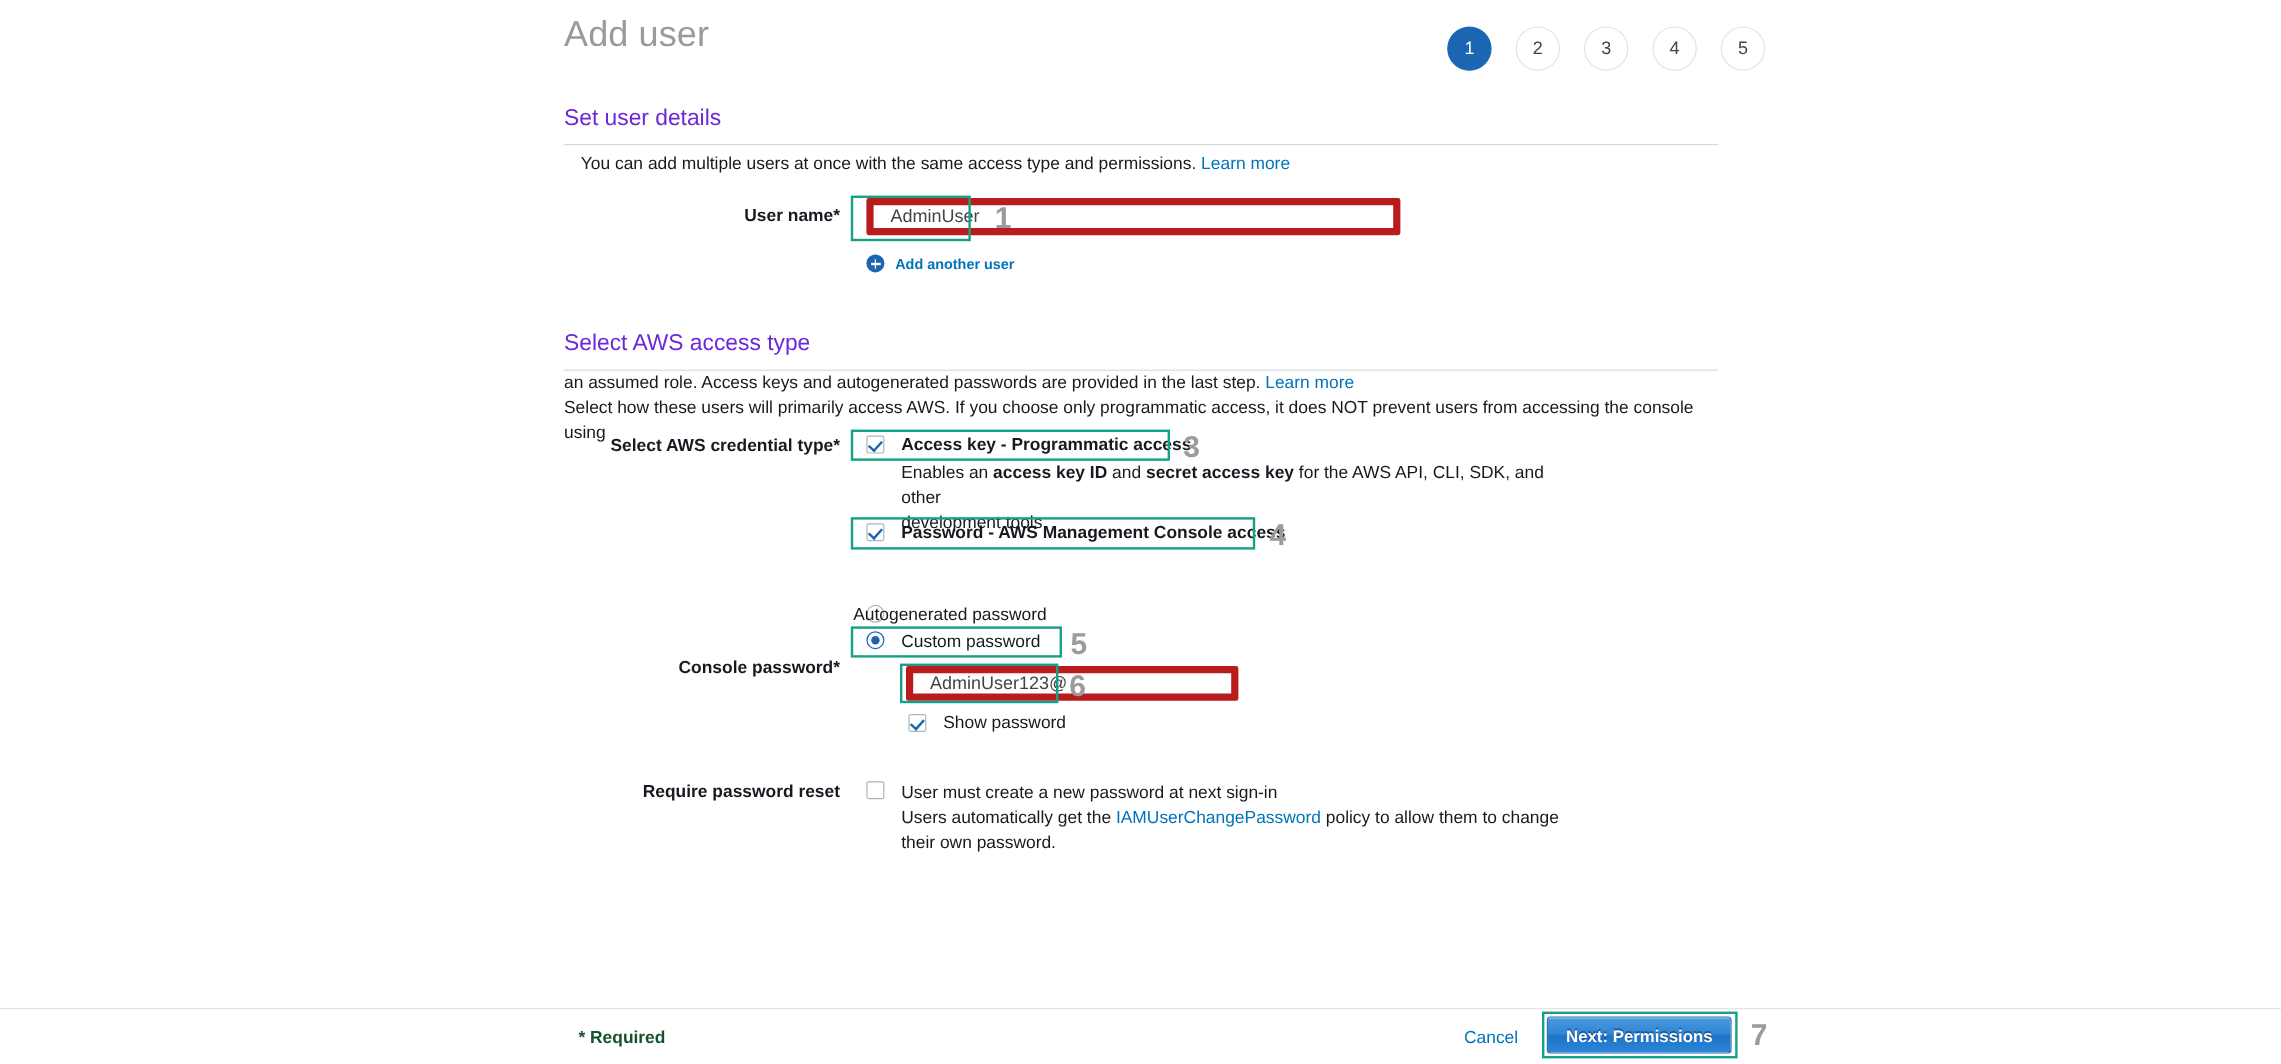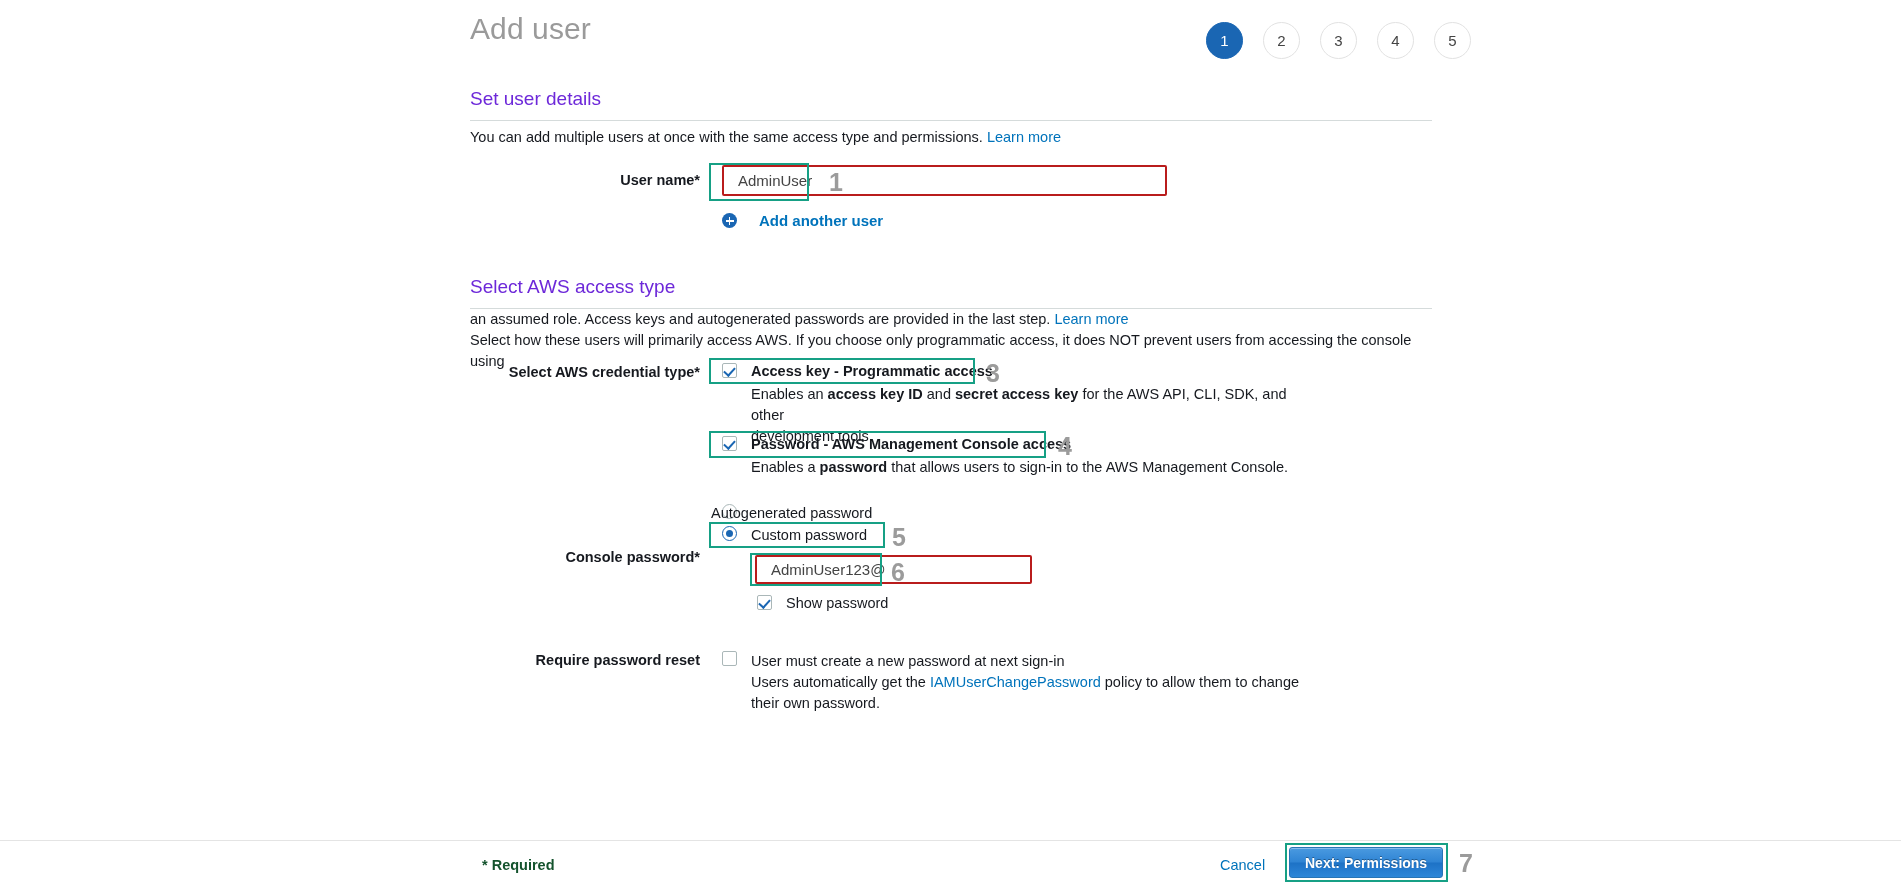--- a/index.html
+++ b/index.html
@@ -99,39 +99,39 @@
     font-size: 14.5px;
     font-weight: bold;
     color: #16191f;
     text-align: right;
     white-space: nowrap;
   }
 
   .text-input {
     position: absolute;
     box-sizing: border-box;
-    border: 2px solid #b91c1c;
+    border: 6px solid #b91c1c;
     border-radius: 2px;
     background: #ffffff;
     font-size: 15px;
     color: #444444;
     display: flex;
     align-items: center;
     padding-left: 14px;
     font-family: "Liberation Sans", sans-serif;
   }
 
   .addlink {
     position: absolute;
-    font-size: 15px;
+    font-size: 12px;
     font-weight: bold;
     color: #0073bb;
     display: flex;
     align-items: center;
-    gap: 22px;
+    gap: 9px;
     cursor: pointer;
     white-space: nowrap;
   }
   .plus-icon {
     width: 15px;
     height: 15px;
     border-radius: 50%;
     background: #1a66b3;
     position: relative;
     flex: 0 0 auto;
@@ -275,21 +275,21 @@
   <div class="steps">
     <div class="step active">1</div>
     <div class="step">2</div>
     <div class="step">3</div>
     <div class="step">4</div>
     <div class="step">5</div>
   </div>
 
   <div class="section-title" style="top:88px;">Set user details</div>
   <div class="divider" style="top:120px;"></div>
-  <div class="section-desc" style="top:127px;">
+  <div class="section-desc" style="top:127px;margin-left:14px;">
     <span>You can add multiple users at once with the same access type and permissions.</span>
     <a class="link">Learn more</a>
   </div>
 
   <div class="field-label" style="left:570px; top:172px; width:130px;text-align:right;">User name*</div>
   <div class="text-input" style="left:722px; top:165px; width:445px; height:31px;">AdminUser</div>
 
   <div class="addlink" style="left:722px; top:212px;">
     <span class="plus-icon"></span>
     <span>Add another user</span>
@@ -309,23 +309,20 @@
 
   <div class="cbx checked" style="left:722px; top:363px;"></div>
   <div class="opt-title" style="left:751px; top:363px;">Access key - Programmatic access</div>
   <div class="opt-desc" style="left:751px; top:384px; width:560px;">
     <span>Enables an </span><b>access key ID</b><span> and </span><b>secret access key</b><span> for the AWS API, CLI, SDK, and other</span>
     <div>development tools.</div>
   </div>
 
   <div class="cbx checked" style="left:722px; top:436px;"></div>
   <div class="opt-title" style="left:751px; top:436px;">Password - AWS Management Console access</div>
-  <div class="opt-desc" style="left:751px; top:457px; width:620px;">
-    <span>Enables a </span><b>password</b><span> that allows users to sign-in to the AWS Management Console.</span>
-  </div>
 
   <div class="field-label" style="left:500px; top:505px; width:200px;margin-top:44px;">Console password*</div>
 
   <div class="radio" style="left:722px; top:504px;"></div>
   <div class="opt-title normal" style="left:711px; top:505px;">Autogenerated password</div>
 
   <div class="radio selected" style="left:722px; top:526px;"></div>
   <div class="opt-title normal" style="left:751px; top:527px;">Custom password</div>
 
   <div class="text-input" style="left:755px; top:555px; width:277px; height:29px;">AdminUser123@</div>

